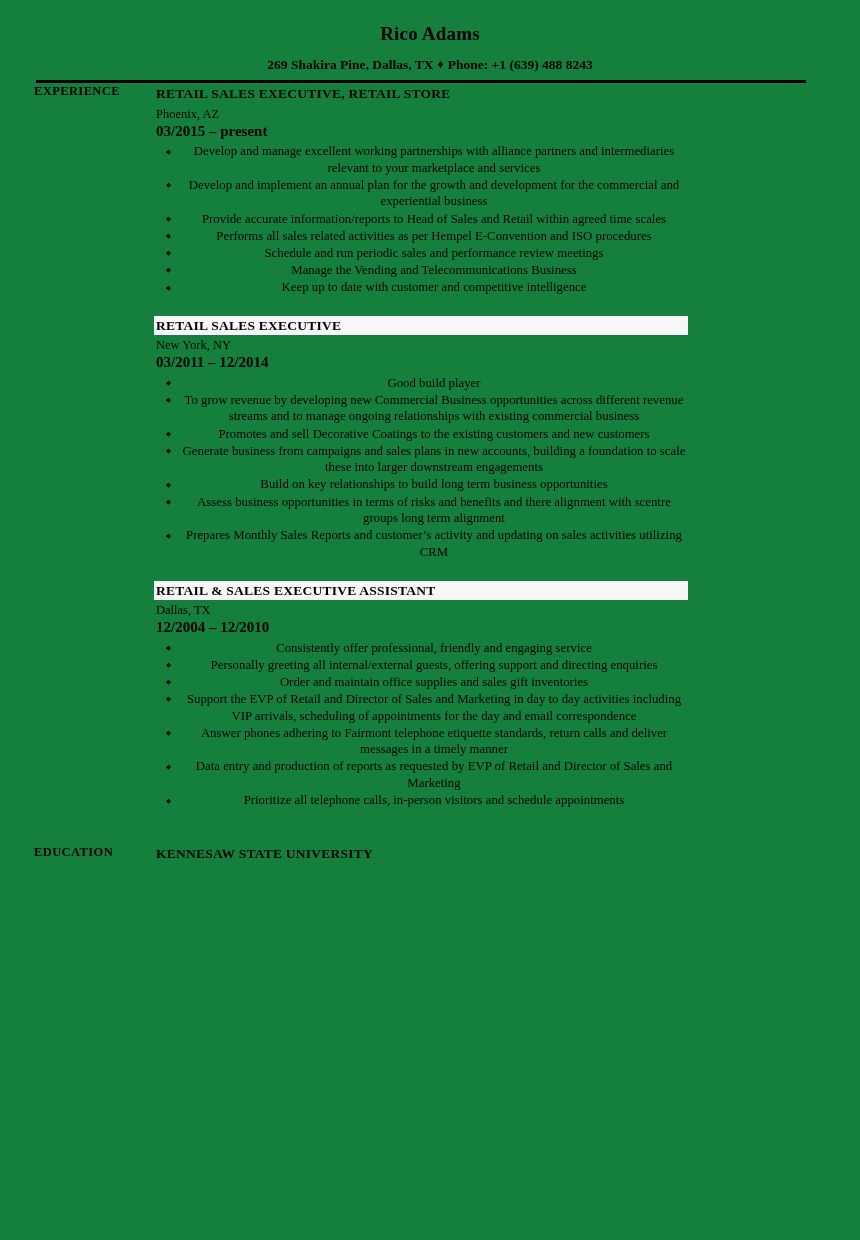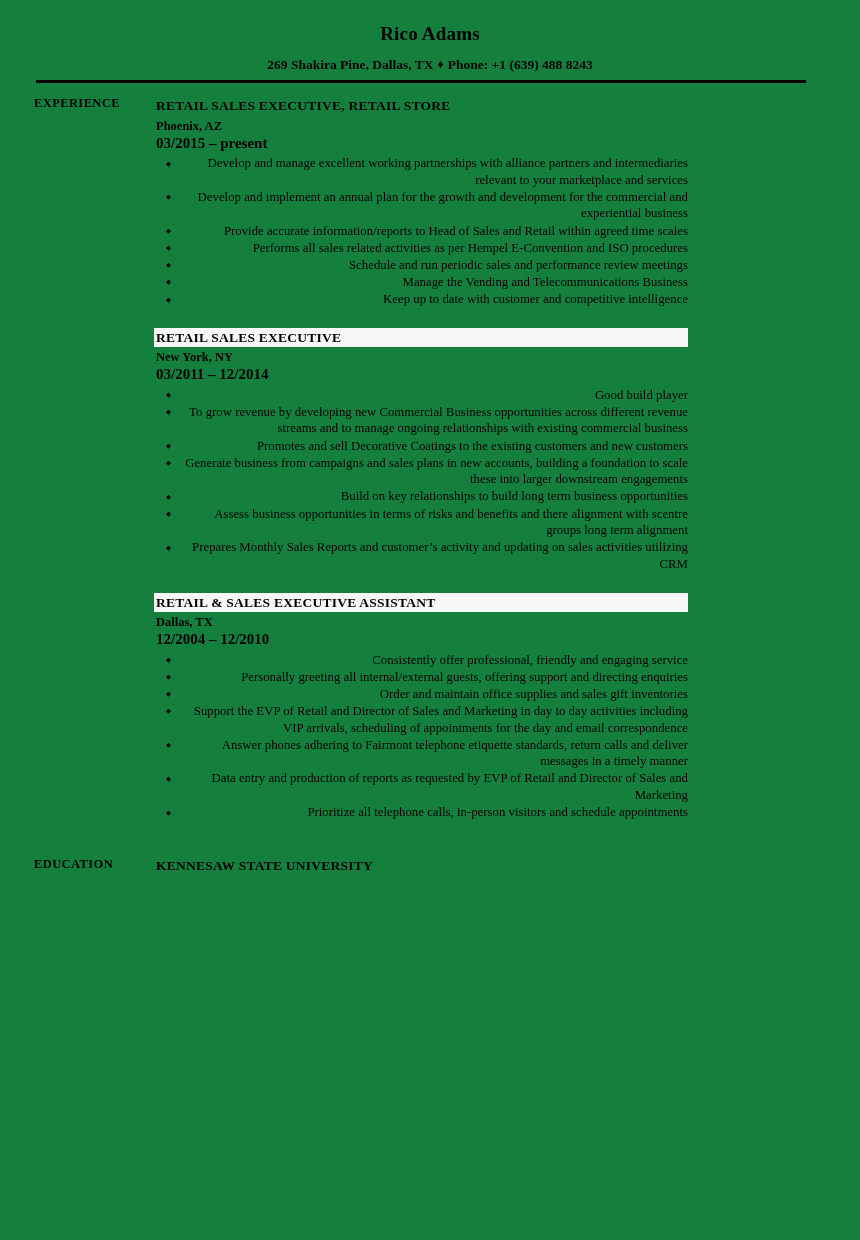--- a/index.html
+++ b/index.html
@@ -54,21 +54,21 @@
     top: 80px;
     width: 770px;
     height: 2.6px;
     background: #000000;
   }
 
   
   .content {
     position: absolute;
     left: 0;
-    top: 96px;
+    top: 84px;
     width: 688px;
   }
   .section {
     position: relative;
     display: block;
   }
   .section-label {
     position: absolute;
     left: 34px;
     top: 0;
@@ -96,21 +96,21 @@
     line-height: 1.32;
     margin: 0;
     padding: 1px 0 1px 2px;
     display: block;
   }
   .job-title.shaded {
     background: #f7f7f7;
   }
   .job-location {
     font-size: 12.5px;
-    font-weight: bold;
+    font-weight: normal;
     line-height: 1.28;
     margin: 2px 0 0 2px;
   }
   .job-dates {
     font-size: 15px;
     font-weight: bold;
     line-height: 1.28;
     margin: 0 0 0 2px;
   }
 
@@ -118,21 +118,21 @@
     list-style: none;
     margin: 2px 0 0 0;
     padding: 0;
   }
   ul.bullets li {
     position: relative;
     padding-left: 26px;
     margin: 0 0 0.5px 0;
     font-size: 12.8px;
     line-height: 1.3;
-    text-align: right;
+    text-align: center;
   }
   ul.bullets li::before {
     content: "\25C6";
     position: absolute;
     left: 12px;
     top: 0.5px;
     font-size: 6.5px;
     line-height: 2.55;
     color: #000000;
   }

